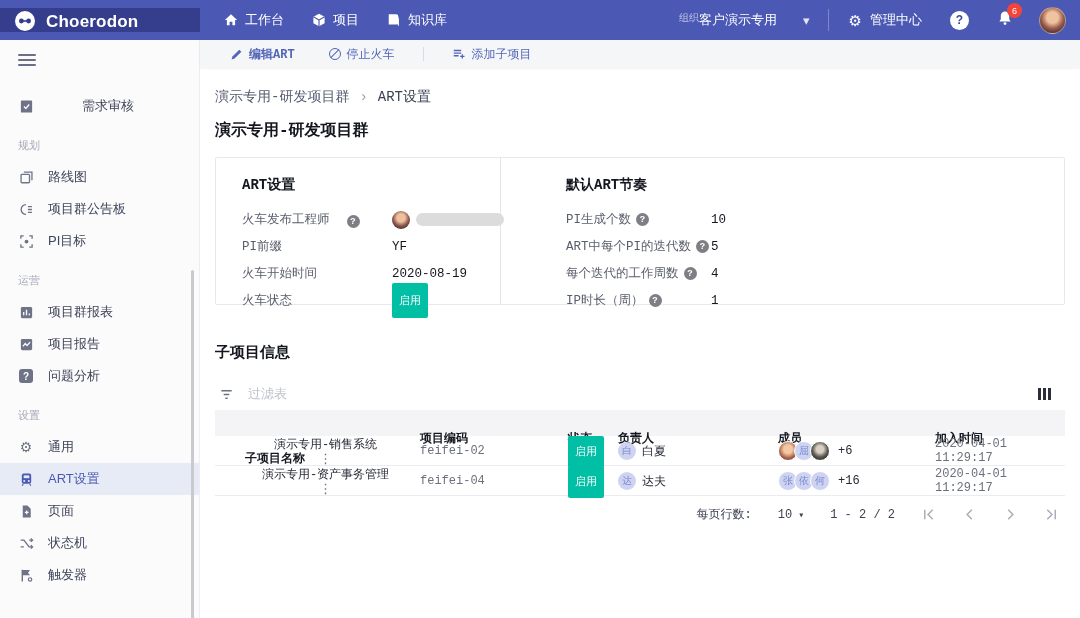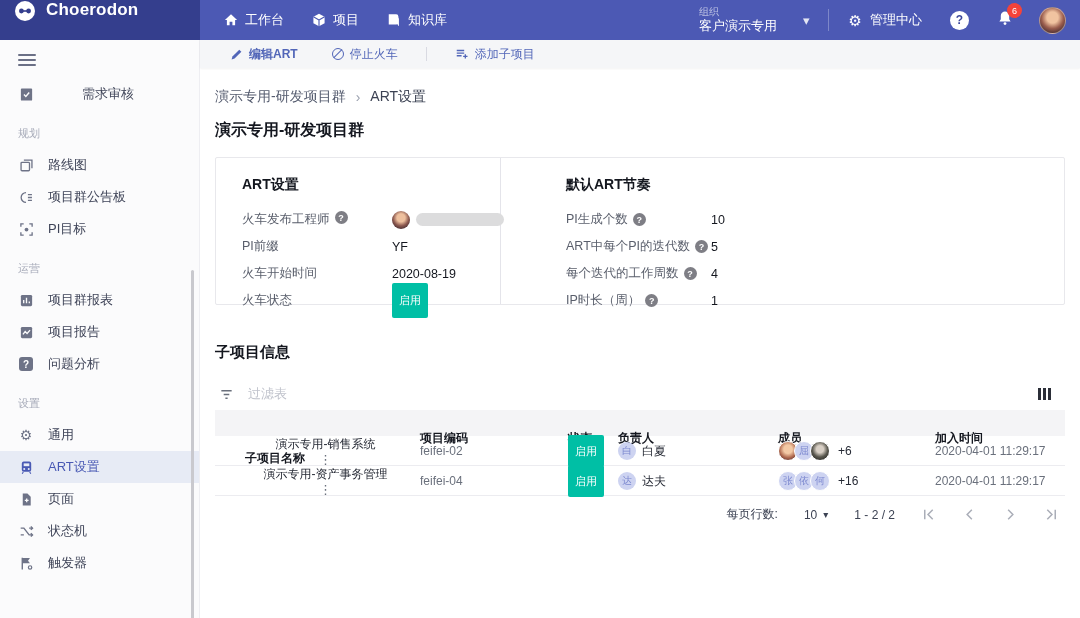--- a/index.html
+++ b/index.html
@@ -2,30 +2,30 @@
 <html><head>
 <meta charset="utf-8">
 <style>
   * { margin:0; padding:0; box-sizing:border-box; }
   html,body { width:1080px; height:618px; overflow:hidden;
     font-family:"Liberation Sans","DejaVu Sans",sans-serif; background:#fff; }
 
   
   .hdr { position:absolute; top:0; left:0; width:1080px; height:40px;
     background:#4c59b4; display:flex; align-items:center; color:#fff; z-index:20; }
-  .logo-area { width:200px; height:40px; background:#343e8d; display:flex;
-    align-items:flex-start; padding-left:14px; flex:0 0 200px; }
+  .logo-area { width:200px; height:24px; background:#343e8d; display:flex;
+    align-items:flex-end; padding-left:14px; flex:0 0 200px; }
   .logo-mark { width:22px; height:22px; margin-right:10px; }
   .logo-text { font-size:17px; font-weight:bold; letter-spacing:.2px; }
   .top-nav { display:flex; align-items:center; margin-left:24px; gap:28px; }
   .nav-item { display:flex; align-items:center; gap:7px; font-size:13px; cursor:pointer; }
   .nav-item svg { display:block; }
   .hdr-right { margin-left:auto; display:flex; align-items:center; padding-right:14px; }
   .org-block { display:flex; align-items:center; gap:26px; margin-right:18px; cursor:pointer; }
-  .org-texts { display:flex; flex-direction:column; line-height:1.25; }
+  .org-texts { display:flex; flex-direction:row; line-height:1.25; }
   .org-label { font-size:10px; color:rgba(255,255,255,.62); }
   .org-name { font-size:13px; color:#fff; }
   .chev { font-size:13px; color:rgba(255,255,255,.85); }
   .hdr-divider { width:1px; height:22px; background:rgba(255,255,255,.28); margin-right:20px; }
   .admin { display:flex; align-items:center; gap:8px; font-size:13px; margin-right:28px; cursor:pointer; }
   .gear-glyph { font-size:15px; line-height:1; }
   .help-circle { width:19px; height:19px; border-radius:50%; background:#fff; color:#3d489b;
     font-size:12px; font-weight:bold; display:flex; align-items:center; justify-content:center;
     margin-right:28px; cursor:pointer; }
   .bell-wrap { position:relative; margin-right:26px; cursor:pointer; }
@@ -47,21 +47,21 @@
     justify-content:center; flex:0 0 16px; }
   .sb-group-title { font-size:11px; color:#a6aab8; padding-left:18px; margin:16px 0 8px; }
   .sb-item.selected { background:#e7ebf5; color:#4959b4; }
   .sb-item.selected .ic { color:#4959b4; }
   .q-icon { width:14px; height:14px; border-radius:3px; background:#6e7387; color:#fff;
     font-size:10px; font-weight:bold; display:flex; align-items:center; justify-content:center; }
   .sb-scroll { position:absolute; right:5px; top:230px; width:3px; height:365px;
     background:#c9c9ce; border-radius:2px; }
 
   
-  .main { position:absolute; top:40px; left:200px; width:880px; height:574px; background:#fff; }
+  .main { position:absolute; top:40px; left:200px; width:880px; height:574px; background:#fff;font-family:Liberation Mono, monospace; }
   .toolbar { height:28px; background:#f5f6f8; display:flex; align-items:center;
     padding-left:30px; gap:34px; box-shadow:0 1px 2px rgba(0,0,0,.05); }
   .tb-btn { display:flex; align-items:center; gap:6px; font-size:12px; color:#5266b8; cursor:pointer; }
   .tb-divider { width:1px; height:14px; background:#d9dae2; margin:0 -6px; }
   .ban-ic { width:12px; height:12px; border:1.4px solid #5266b8; border-radius:50%; position:relative; }
   .ban-ic::after { content:""; position:absolute; left:-1px; top:4.4px; width:12px; height:1.4px;
     background:#5266b8; transform:rotate(-45deg); }
 
   .content { padding:0 15px; }
   .breadcrumb { margin-top:20px; font-size:14px; color:#545b6e; display:flex; gap:10px; align-items:center; }
@@ -70,21 +70,21 @@
   .page-title { margin-top:14px; font-size:16px; font-weight:bold; color:#14171f; }
 
   
   .card { margin-top:16px; border:1px solid #e8e8ec; border-radius:2px; height:148px;
     display:flex; background:#fff; }
   .card-col-left { width:285px; flex:0 0 285px; border-right:1px solid #e4e4ea;
     padding:18px 0 0 26px; }
   .card-col-right { padding:18px 0 0 65px; flex:1; }
   .card-title { font-size:14px; font-weight:bold; color:#14171f; margin-bottom:12px; }
   .kv-row { display:flex; align-items:center; height:27px; font-size:12.5px; }
-  .kv-label { flex:0 0 150px; color:#595e6b; display:flex; align-items:flex-start; gap:5px; }
+  .kv-label { flex:0 0 150px; color:#595e6b; display:flex; align-items:flex-end; gap:17px; }
   .kv-label-r { flex:0 0 145px; color:#595e6b; display:flex; align-items:center; gap:5px; }
   .kv-value { color:#14171f; }
   .help-dot { width:13px; height:13px; border-radius:50%; background:#7e7e85; color:#fff;
     font-size:9px; font-weight:bold; display:flex; align-items:center; justify-content:center; }
   .badge { background:#00bfa5; color:#fff; font-size:11px; padding:10px 7px; border-radius:2px; }
   .engineer-val { display:flex; align-items:center; gap:6px; }
   .avatar-sm-photo { width:18px; height:18px; border-radius:50%;
     background:radial-gradient(circle at 50% 38%, #eec09e 28%, #8d5a50 55%, #3c262c 85%); }
   .redacted { width:88px; height:13px; border-radius:7px; background:#dcdcdd; }
 
@@ -189,21 +189,21 @@
   </div>
 </div>
 
 <div class="sidebar">
   <div class="burger">
       <i></i>
       <i></i>
       <i></i>
     </div>
 
-  <div class="sb-item" style="margin-top:12px;gap:48px;">
+  <div class="sb-item" style="margin-top:24px;gap:48px;">
     <span class="ic">
       <svg width="15" height="15" viewBox="0 0 16 16" fill="currentColor">
           <path d="M3 1.5h10a1 1 0 0 1 1 1v11a1 1 0 0 1-1 1H3a1 1 0 0 1-1-1v-11a1 1 0 0 1 1-1z"></path>
           <path d="m5.3 8 2 2 3.6-4.2" stroke="#fbfbfc" stroke-width="1.5" fill="none"></path>
         </svg>
     </span>
     <span>需求审核</span>
   </div>
 
   <div class="sb-group-title">规划</div>

